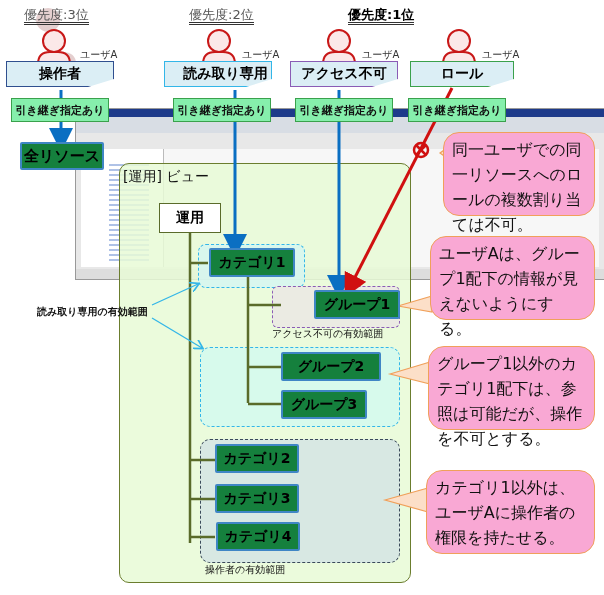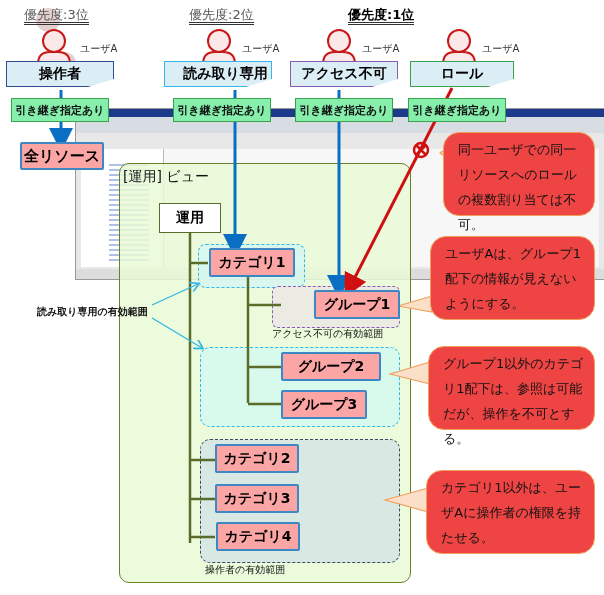--- a/index.html
+++ b/index.html
@@ -1,26 +1,26 @@
 <!DOCTYPE html>
 <html><head>
 <meta charset="utf-8">
 <style>
   html,body{margin:0;padding:0;background:#fff;}
   body{width:604px;height:595px;position:relative;overflow:hidden;font-family:"DejaVu Sans","Liberation Sans",sans-serif;}
   .abs{position:absolute;}
   .prio{font-size:13px;color:#333;border-bottom:3px double #333;line-height:15px;white-space:nowrap;}
   .prio.p3,.prio.p2{color:#555;}
   .prio.p1{font-weight:bold;color:#000;}
-  .user-lbl{font-size:10px;color:#333;white-space:nowrap;}
+  .user-lbl{font-size:10px;color:#333;white-space:nowrap;margin-top:6px;}
   .role{height:26px;display:flex;align-items:center;justify-content:center;font-weight:bold;font-size:14px;color:#000;box-sizing:border-box;background:#dbeef5;}
   .role .fold{position:absolute;right:-1px;bottom:-1px;width:0;height:0;border-left:26px solid transparent;border-bottom:8px solid #fff;}
   .inherit{height:24px;background:#86efac;border:1.5px solid #3aa14c;font-size:11px;font-weight:bold;display:flex;align-items:center;justify-content:center;box-sizing:border-box;color:#111;white-space:nowrap;}
-  .node{background:#fca5a5;border:2px solid #3f86c5;font-weight:bold;font-size:14px;display:flex;align-items:center;justify-content:center;box-sizing:border-box;color:#000;border-radius:2px;}
-  .callout{background:#ef4444;border:1.5px solid #f0a05a;border-radius:16px;font-size:13px;line-height:25px;padding:4px 10px 4px 14px;box-sizing:border-box;color:#111;}
+  .node{background:#15803d;border:2px solid #3f86c5;font-weight:bold;font-size:14px;display:flex;align-items:center;justify-content:center;box-sizing:border-box;color:#000;border-radius:2px;}
+  .callout{background:#f9a8d4;border:1.5px solid #f0a05a;border-radius:16px;font-size:16px;line-height:25px;padding:4px 10px 4px 8px;box-sizing:border-box;color:#111;}
   .small{font-size:10px;color:#111;white-space:nowrap;}
   
   .shot{background:#e8e8e8;border:1px solid #999;}
 </style>
 </head>
 <body>
 
 <div class="abs shot" style="left:75px;top:108px;width:529px;height:170px;">
   <div class="abs" style="left:0;top:0;width:529px;height:8px;background:#1d3a8a;"></div>
   <div class="abs" style="left:0;top:8px;width:529px;height:16px;background:#d8dde4;"></div>

